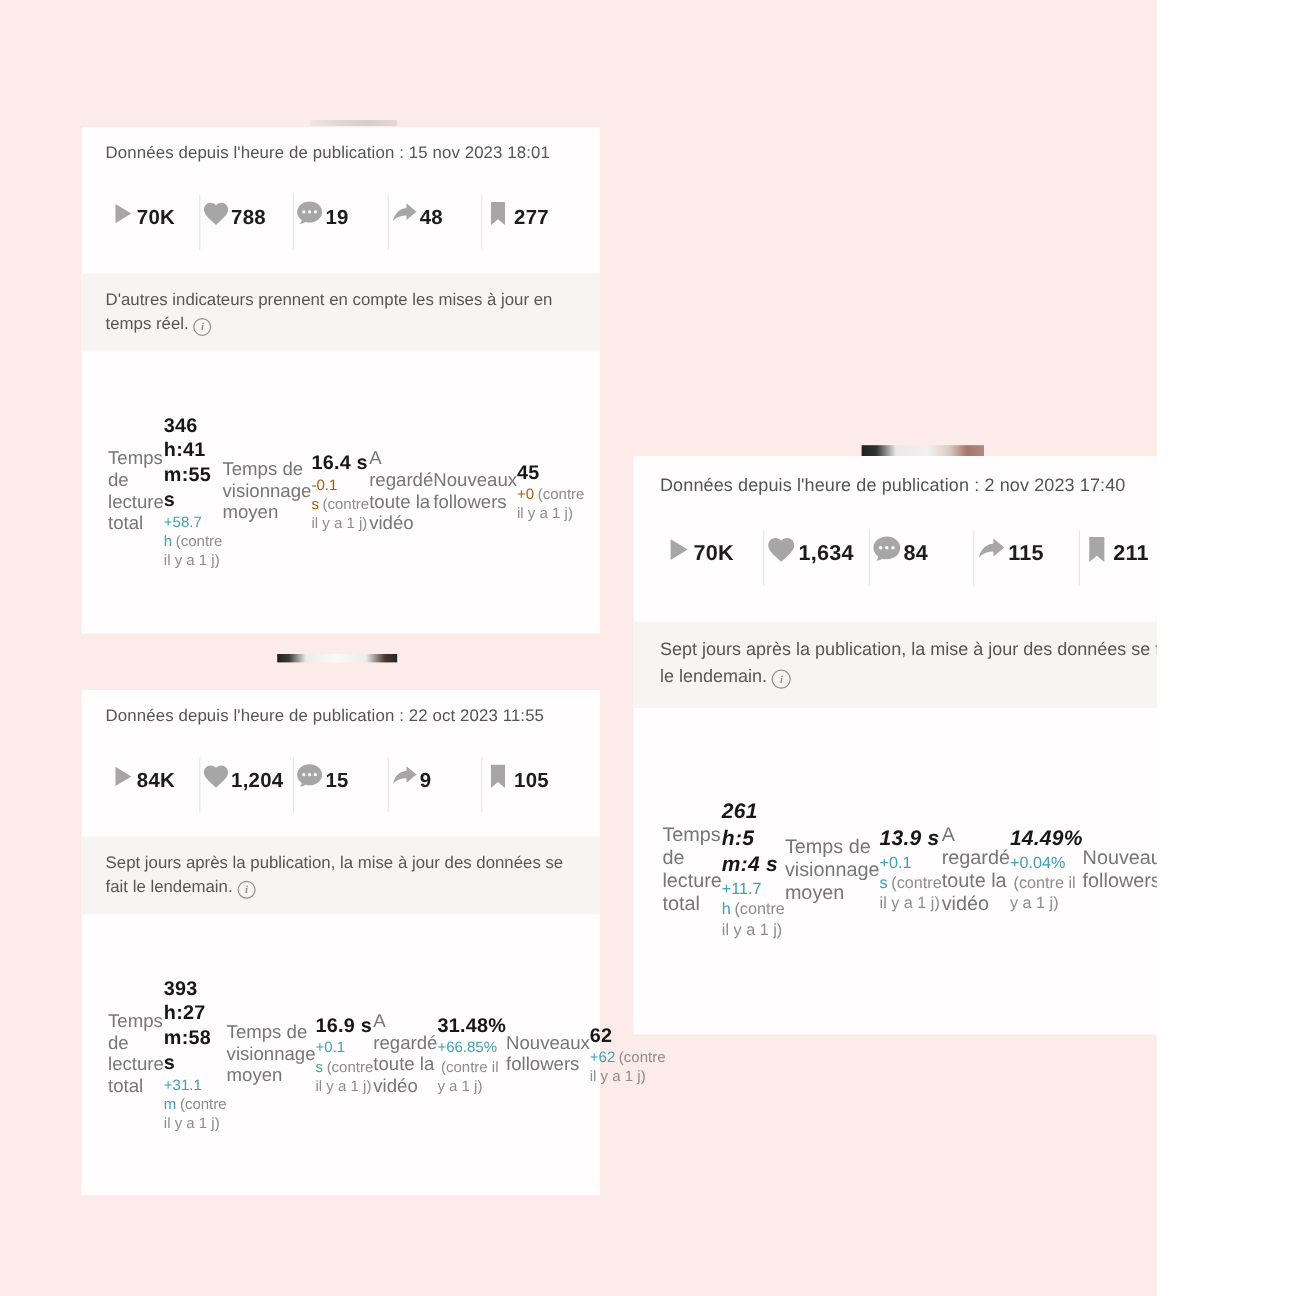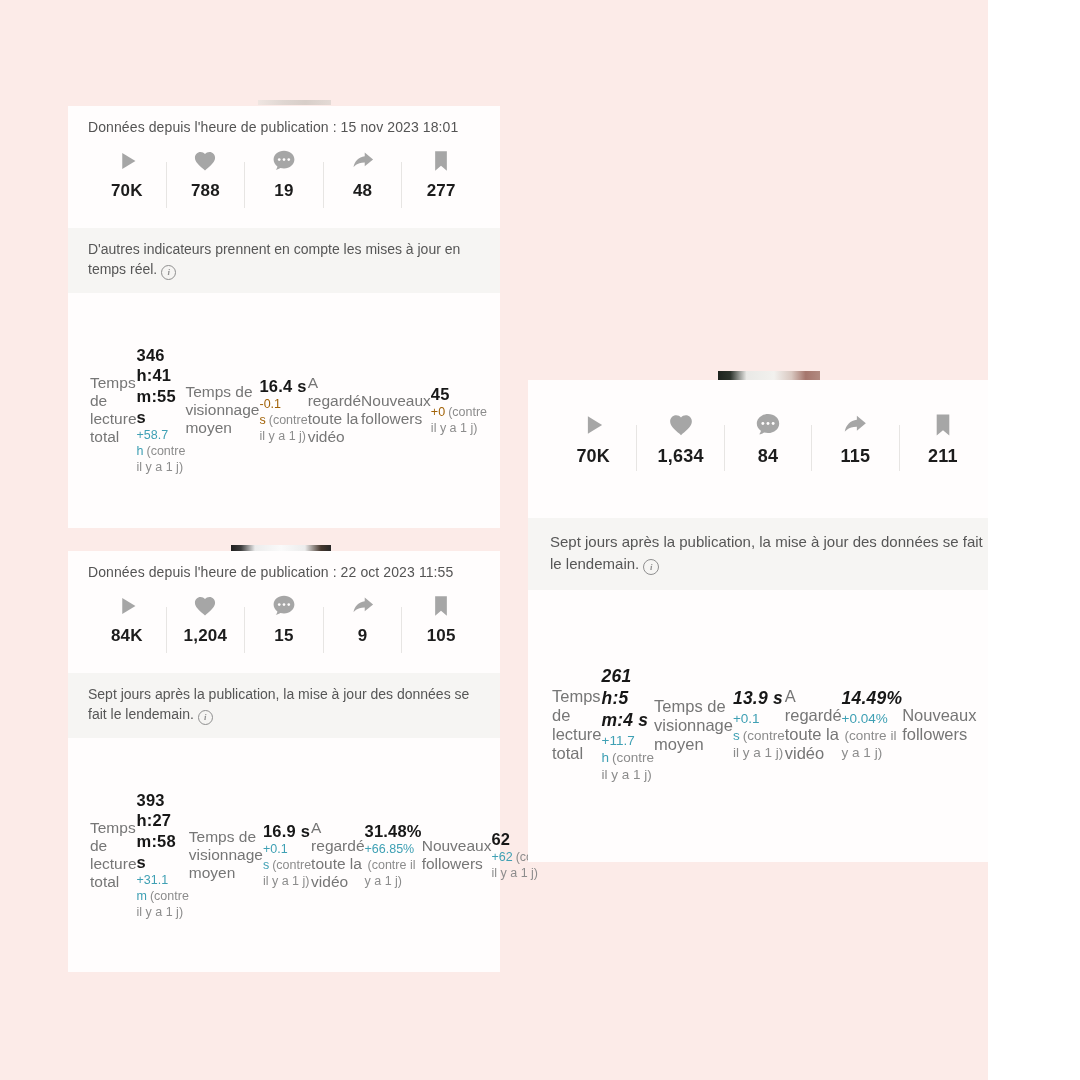--- a/index.html
+++ b/index.html
@@ -1,35 +1,34 @@
 <!DOCTYPE html>
 <html style="--bg: #fcebe8; --panel: #fffdfd; --note: #f6f5f3; --teal: #3fa0b4; --icon: #a6a6a6;"><head>
 <meta charset="utf-8">
 <style>
   html,body{margin:0;padding:0;}
   .stage{
     position:relative;width:964px;height:1080px;overflow:hidden;
     background:var(--bg,#fcebe8);
     font-family:"Liberation Sans","DejaVu Sans",sans-serif;
-    padding-left:24px;
     -webkit-font-smoothing:antialiased;
   }
   .panel{position:absolute;background:var(--panel,#fffdfd);}
   .panel1{left:68px;top:106px;width:432px;height:422px;}
-  .panel2{left:68px;top:551px;width:432px;height:421px;}
+  .panel2{left:68px;top:575px;width:432px;height:421px;}
   .panel3{left:528px;top:380px;width:480px;height:482px;}
 
   .sec-header{height:122px;box-sizing:border-box;padding:13px 20px 0;}
   .panel3 .sec-header{height:138px;padding:16px 22px 0;}
   .hdr-title{font-size:14px;color:#545454;letter-spacing:.1px;white-space:nowrap;}
   .panel3 .hdr-title{font-size:15px;}
 
   .stats-row{display:flex;align-items:stretch;margin-top:13px;}
   .panel3 .stats-row{margin-top:15px;}
-  .stat{flex:1;display:flex;flex-direction:column;align-items:center;}
+  .stat{flex:1;display:flex;flex-direction:row;align-items:center;}
   .icon{display:block;width:26px;height:26px;color:var(--icon,#a6a6a6);}
   .panel3 .icon{width:28px;height:28px;}
   .icon svg{display:block;width:100%;height:100%;}
   .stat-val{margin-top:7px;font-size:17px;font-weight:700;color:#1c1c1c;letter-spacing:.2px;}
   .panel3 .stat-val{font-size:18px;}
   .vdiv{width:1px;background:#e7e5e3;align-self:center;height:46px;margin-top:14px;}
 
   .note{
     background:var(--note,#f6f5f3);
     box-sizing:border-box;height:65px;padding:11px 20px 0;
@@ -264,20 +263,21 @@
             <span class="mvalue">62</span>
             <span class="mdelta"><span class="dval pos">+62</span><span class="dsuf">(contre il y a 1 j)</span></span>
           </span>
       </div>
     </div>
   </div>
 
   <div class="panel panel3">
     <div class="scrollbar"></div>
     <div class="sec-header">
+      <div class="hdr-title">Données depuis l'heure de publication : 2 nov 2023 17:40</div>
       <div class="stats-row">
         <div class="stat">
           <span class="icon">
               <svg viewBox="0 0 24 24" fill="currentColor">
                 <use href="#i-play"></use>
               </svg>
             </span>
           <span class="stat-val">70K</span>
         </div>
         <div class="vdiv"></div>

